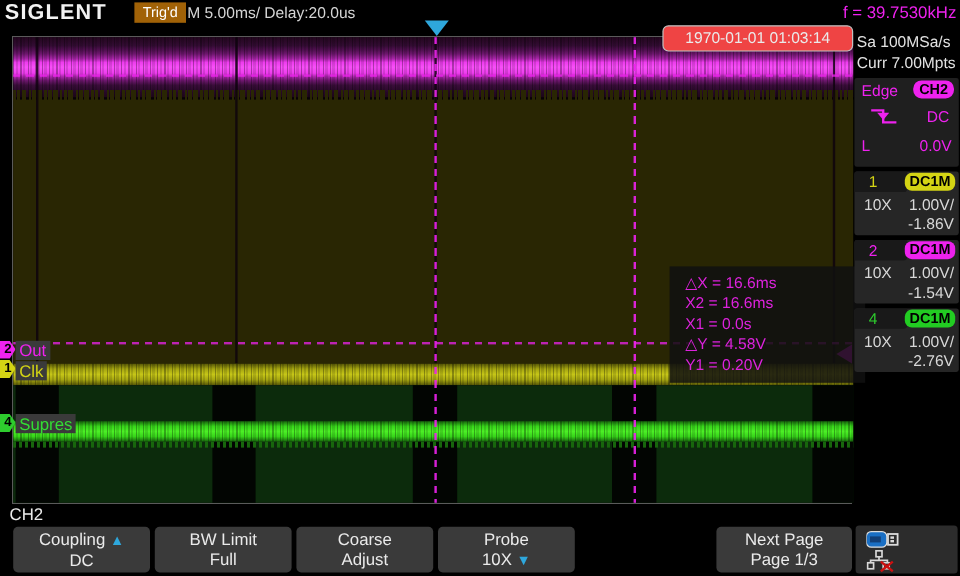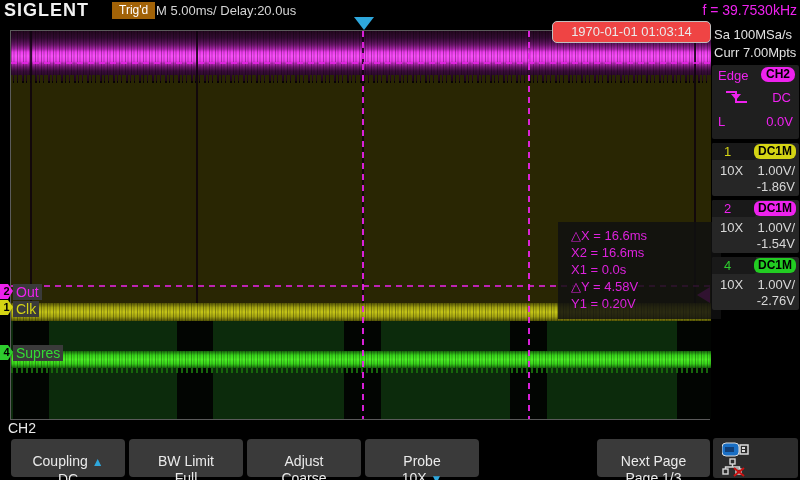--- a/index.html
+++ b/index.html
@@ -66,21 +66,21 @@
   .chbox .probe{position:absolute;left:8px;top:20px;color:#d8d8d8;font-size:13px;}
   .chbox .scale{position:absolute;right:4px;top:20px;color:#d8d8d8;font-size:13px;}
   .chbox .offs{position:absolute;right:4px;top:36px;color:#d8d8d8;font-size:13px;}
   #ch1 .num{color:#d4d414;} #ch1 .badge{background:#d4d414;}
   #ch2 .num{color:#ee22ee;} #ch2 .badge{background:#ee22ee;}
   #ch4 .num{color:#2ecc2e;} #ch4 .badge{background:#22cc22;}
 
   
   #menu-ch{left:8px;top:420px;color:#eaeaea;font-size:14px;}
   .softkey{position:absolute;top:439px;width:114px;height:38px;background:#3a3a3a;border-radius:4px;
-     color:#eaeaea;font-size:14px;text-align:center;box-sizing:border-box;padding-top:14px;line-height:17px;}
+     color:#eaeaea;font-size:14px;text-align:center;box-sizing:border-box;padding-top:2px;line-height:17px;}
   .softkey .arrow{color:#2ea7dc;font-size:12px;}
   #statuspanel{left:713px;top:438px;width:85px;height:40px;background:#2c2c2c;border-radius:3px;}
 </style>
 </head>
 <body>
 
 <div id="screen">
 
   <div class="abs" id="logo">SIGLENT</div>
   <div class="abs" id="trigd">Trig'd</div>
@@ -187,22 +187,22 @@
   <div class="softkey" style="left:11px">
     <div><span>Coupling</span>
          <span class="arrow">▲</span></div>
     <div>DC</div>
   </div>
   <div class="softkey" style="left:129px">
     <div>BW Limit</div>
     <div>Full</div>
   </div>
   <div class="softkey" style="left:247px">
+    <div>Coarse</div>
     <div>Adjust</div>
-    <div>Coarse</div>
   </div>
   <div class="softkey" style="left:365px">
     <div>Probe</div>
     <div><span>10X</span>
          <span class="arrow">▼</span></div>
   </div>
   <div class="softkey" style="left:597px;width:113px">
     <div>Next Page</div>
     <div>Page 1/3</div>
   </div>

